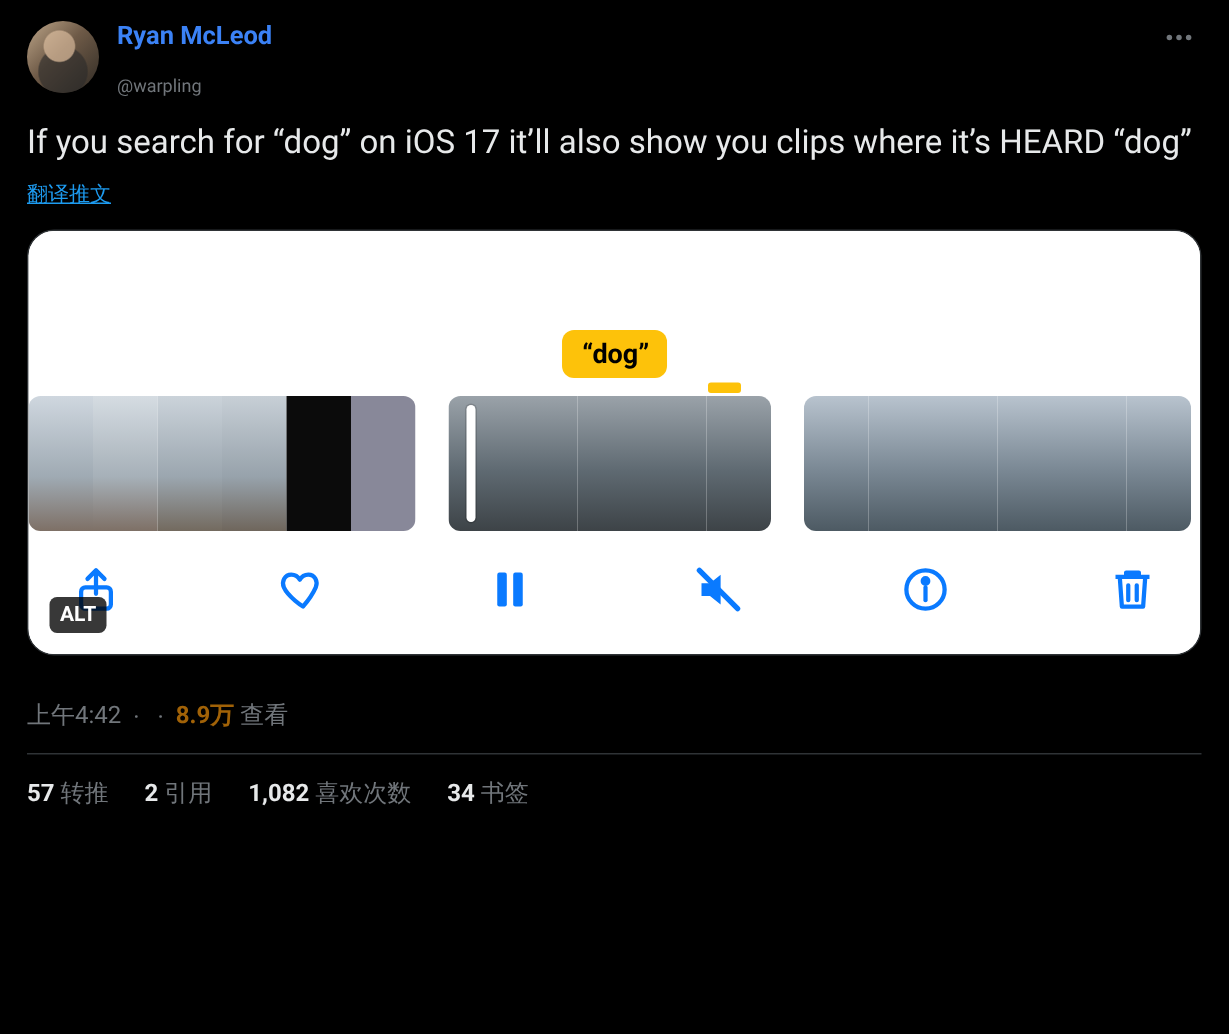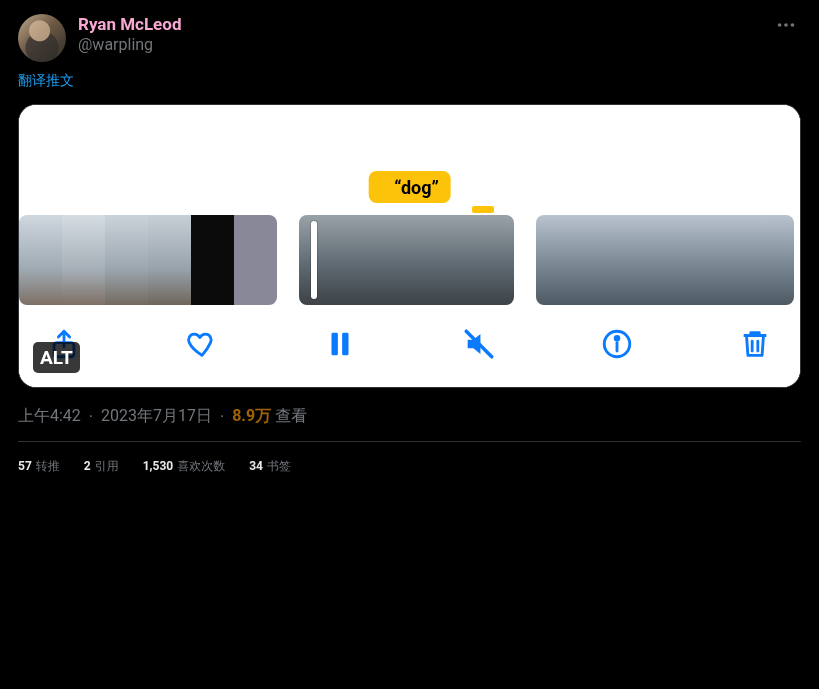--- a/index.html
+++ b/index.html
@@ -38,43 +38,44 @@
   }
   .user-col { flex: 1; }
   .name {
     display: flex;
     align-items: center;
     gap: 6px;
   }
   .display-name {
     font-weight: 700;
     font-size: 17px;
-    color: #f9a8d4;
+    color: #3b82f6;
   }
   .handle {
     color: #71767b;
-    font-size: 16px;
-    margin-top: 1px;
+    font-size: 12px;
+    margin-top: 16px;
   }
   .more {
     color: #71767b;
     padding: 4px;
     margin-top: -4px;
   }
   .body-text {
     margin-top: 18px;
     font-size: 22px;
     line-height: 1.3;
     font-weight: 400;
   }
   .translate {
     color: #1d9bf0;
     font-size: 14px;
     margin-top: 10px;
     display: inline-block;
+    text-decoration: underline;
   }
   .media {
     margin-top: 14px;
     width: 100%;
     border-radius: 18px;
     overflow: hidden;
     position: relative;
     background: #fff;
     border: 1px solid #2f3336;
   }
@@ -85,21 +86,21 @@
   }
   .dog-label {
     position: absolute;
     left: 50%;
     transform: translateX(-50%);
     bottom: 12px;
     background: #fdc20a;
     color: #000;
     font-weight: 700;
     font-size: 18px;
-    padding: 6px 12px 5px 26px;
+    padding: 6px 12px 5px 14px;
     border-radius: 8px;
   }
   .yellow-tick {
     position: absolute;
     left: 58%;
     bottom: 2px;
     width: 22px;
     height: 7px;
     background: #fdc20a;
     border-radius: 2px;
@@ -157,45 +158,45 @@
   .ctrl.pause svg rect { fill: #0a7aff; stroke: none; }
   .ctrl.info svg circle { stroke: #0a7aff; }
   .ctrl.trash svg { stroke-width: 2; }
   .alt-badge {
     position: absolute;
     left: 14px;
     bottom: 14px;
     background: rgba(0,0,0,0.78);
     color: #fff;
     font-weight: 700;
-    font-size: 19px;
+    font-size: 14px;
     padding: 4px 7px;
     border-radius: 5px;
     text-align: right;
   }
   .meta {
     color: #71767b;
     font-size: 16px;
-    margin-top: 18px;
+    margin-top: 30px;
     display: flex;
     align-items: center;
     gap: 4px;
   }
   .meta .dot::before { content:"·"; margin:0 4px; }
   .meta .views-count { color:#a16207; font-weight:700; }
   .divider {
     height: 1px;
     background: #2f3336;
     margin: 14px 0 0 0;
   }
   .stats {
     display: flex;
     gap: 24px;
     padding: 16px 0 0 0;
-    font-size: 12px;
+    font-size: 16px;
     color: #71767b;
   }
   .stats .n { color:#e7e9ea; font-weight:700; margin-right:4px;}
 </style>
 </head>
 <body>
 
 <div class="tweet">
 
   <div class="header">
@@ -210,20 +211,21 @@
       <svg width="22" height="22" viewBox="0 0 24 24">
           <g fill="#71767b">
             <circle cx="5" cy="12" r="2"></circle>
             <circle cx="12" cy="12" r="2"></circle>
             <circle cx="19" cy="12" r="2"></circle>
           </g>
         </svg>
     </div>
   </div>
 
+  <div class="body-text">If you search for “dog” on iOS 17 it’ll also show you clips where it’s HEARD “dog”</div>
 
   <a class="translate">翻译推文</a>
 
   <div class="media">
     <div class="media-top">
       <div class="dog-label">“dog”</div>
       <div class="yellow-tick"></div>
     </div>
     <div class="scrubber">
       <div class="clip-group a">
@@ -288,28 +290,27 @@
             <path d="M10 10v7M14 10v7" stroke-linecap="round"></path>
           </svg>
       </div>
     </div>
     <div class="alt-badge">ALT</div>
   </div>
 
   <div class="meta">
     <span>上午4:42</span>
     <span class="dot"></span>
-    <span>2023年7月17日</span>
     <span class="dot"></span>
     <span class="views-count">8.9万</span>
     <span>查看</span>
   </div>
 
   <div class="divider"></div>
 
   <div class="stats">
     <div><span class="n">57</span><span>转推</span></div>
     <div><span class="n">2</span><span>引用</span></div>
-    <div><span class="n">1,530</span><span>喜欢次数</span></div>
+    <div><span class="n">1,082</span><span>喜欢次数</span></div>
     <div><span class="n">34</span><span>书签</span></div>
   </div>
 
 </div>
 
 </body></html>

